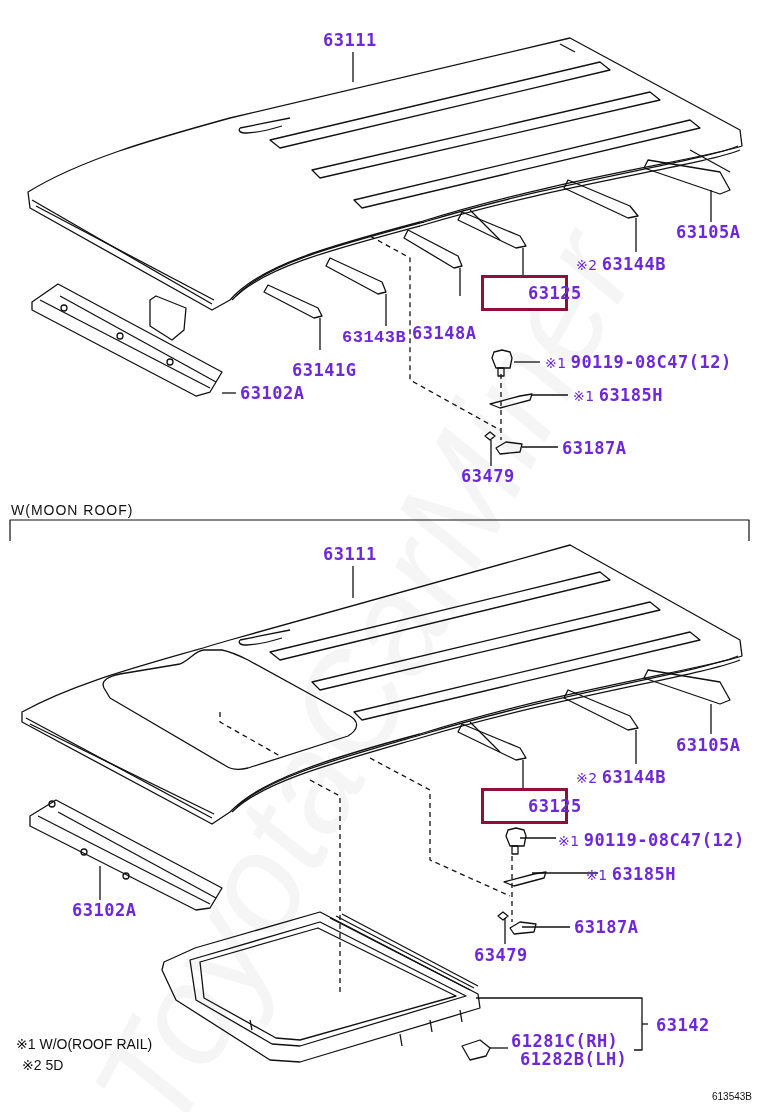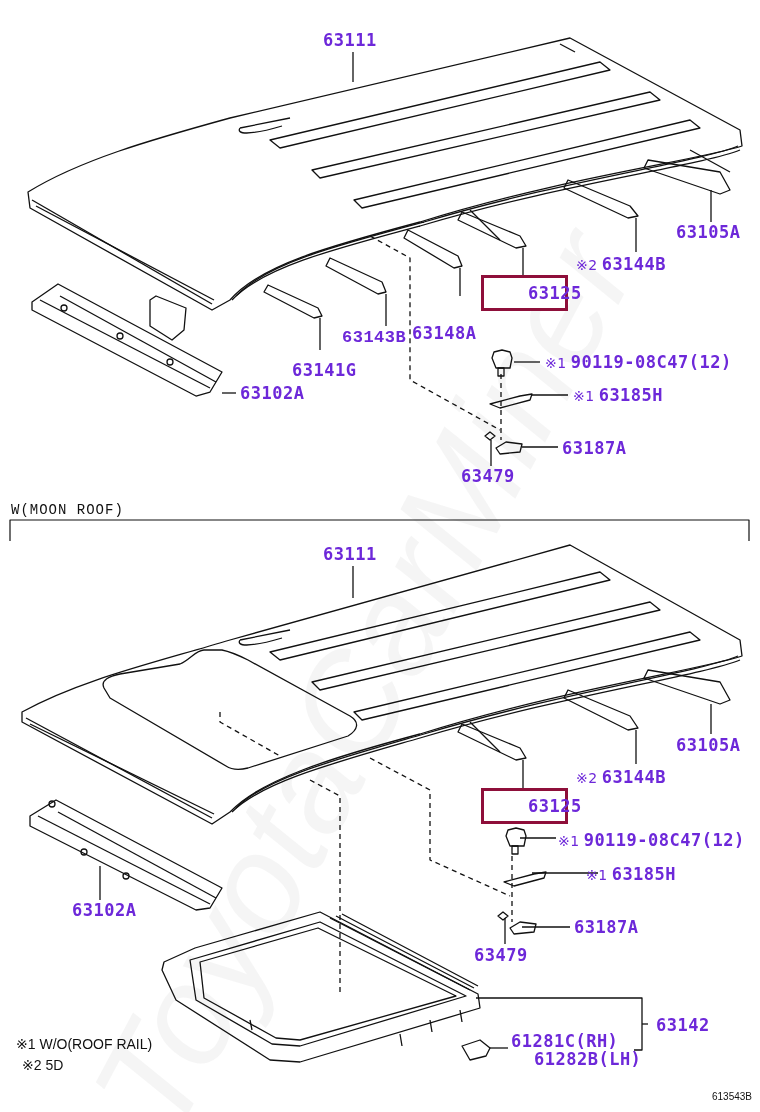--- a/index.html
+++ b/index.html
@@ -3,21 +3,21 @@
 <meta charset="utf-8">
 <style>
   html,body{margin:0;padding:0;background:#ffffff;}
   body{width:760px;height:1112px;position:relative;overflow:hidden;font-family:"DejaVu Sans Mono","Liberation Mono",monospace;color:#111;}
   svg.art{position:absolute;left:0;top:0;width:760px;height:1112px;}
   .lbl{position:absolute;font-family:"DejaVu Sans Mono","Liberation Mono",monospace;font-weight:bold;font-size:17px;letter-spacing:0.5px;color:#6d28d9;white-space:nowrap;line-height:20px;}
   .note{position:absolute;font-family:"Liberation Sans","DejaVu Sans",sans-serif;font-size:14px;color:#111;white-space:nowrap;line-height:16px;}
   .mark{font-family:"DejaVu Sans",sans-serif;font-weight:normal;font-size:14px;margin-right:4px;}
   .hl{position:absolute;border:3px solid #8e0f3a;background:#fff;}
   .hl span{position:absolute;left:0;right:0;text-align:center;top:5px;padding-left:44px;}
-  .section{position:absolute;font-family:Liberation Mono, monospace;font-size:14px;letter-spacing:1px;}
+  .section{position:absolute;font-family:Liberation Sans, sans-serif;font-size:14px;letter-spacing:1px;}
   .wm{position:absolute;font-family:"Liberation Sans",sans-serif;font-size:140px;font-style:italic;color:rgba(200,200,200,0.18);transform:rotate(-62deg);transform-origin:left top;left:60px;top:1080px;white-space:nowrap;pointer-events:none;}
   .figno{position:absolute;right:8px;bottom:10px;font-family:"Liberation Sans",sans-serif;font-size:10px;}
 </style>
 </head>
 <body>
 
 <div class="wm">ToyotaCarMiner</div>
 
 <svg class="art" viewBox="0 0 760 1112" fill="none" stroke="#111" stroke-width="1.3" stroke-linejoin="round">
 
@@ -173,18 +173,18 @@
 <div class="hl" style="left:481px;top:788px;width:81px;height:30px;">
     <span class="lbl" style="position:absolute;">63125</span>
   </div>
 <div class="lbl" style="left:72px;top:900px;">63102A</div>
 <div class="lbl" style="left:558px;top:830px;"><span class="mark">※1</span><span>90119-08C47(12)</span></div>
 <div class="lbl" style="left:586px;top:864px;"><span class="mark">※1</span><span>63185H</span></div>
 <div class="lbl" style="left:574px;top:917px;">63187A</div>
 <div class="lbl" style="left:474px;top:945px;">63479</div>
 <div class="lbl" style="left:656px;top:1015px;">63142</div>
 <div class="lbl" style="left:511px;top:1031px;">61281C(RH)</div>
-<div class="lbl" style="left:534px;top:1049px;">61282B(LH)</div>
+<div class="lbl" style="left:520px;top:1049px;">61282B(LH)</div>
 
 <div class="note" style="left:16px;top:1036px;"><span>※1</span> <span>W/O(ROOF RAIL)</span></div>
 <div class="note" style="left:22px;top:1057px;"><span>※2</span> <span>5D</span></div>
 
 <div class="figno">613543B</div>
 
 </body></html>

